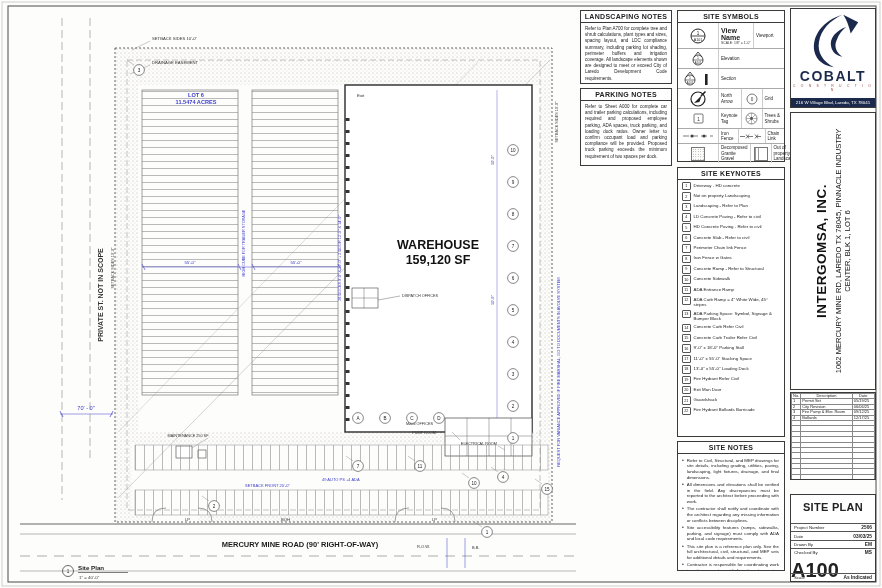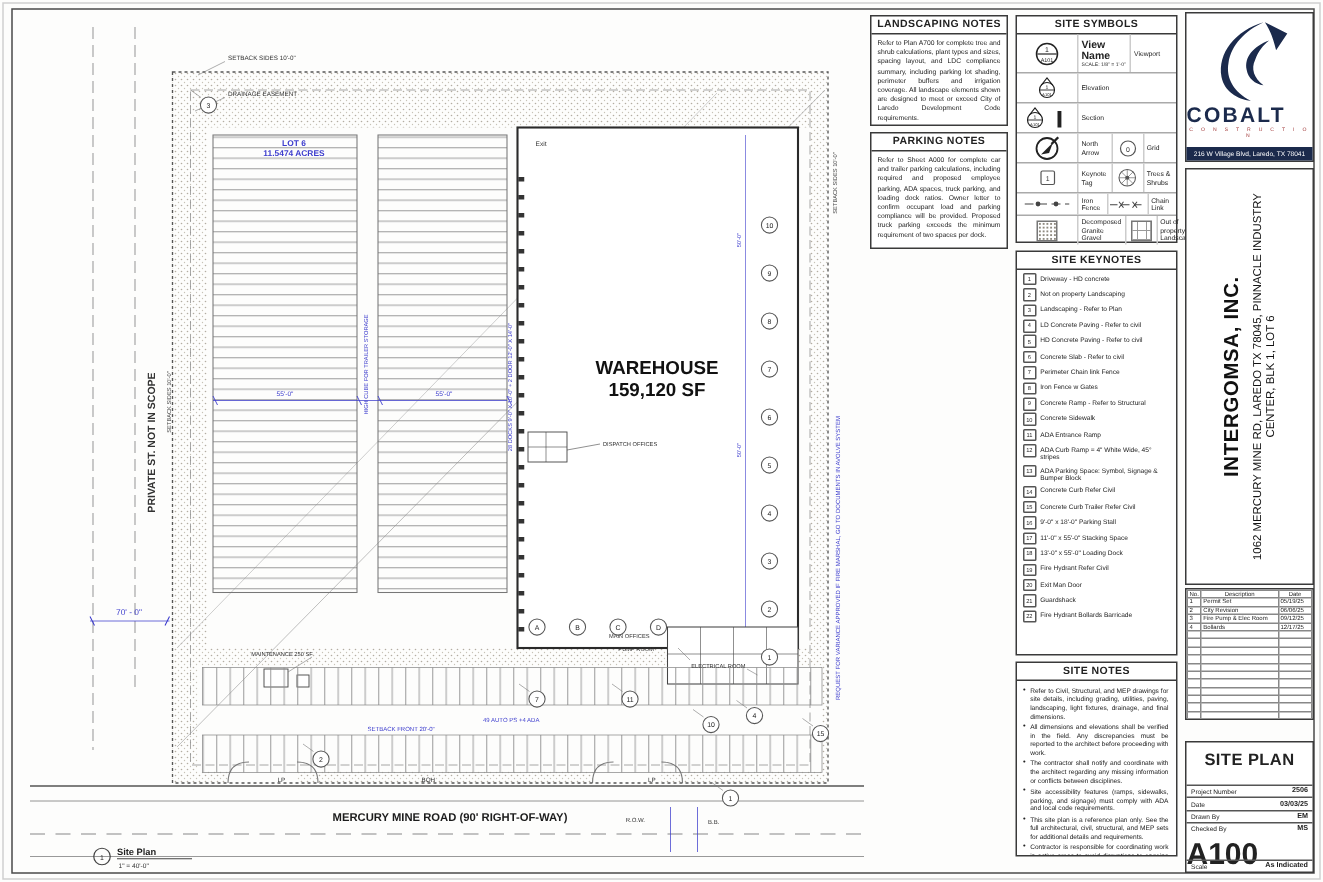--- a/index.html
+++ b/index.html
@@ -27,21 +27,21 @@
   .sym-lbl{font-size:4.5px;padding:0 2px;flex:1;line-height:1.2;}
   .vp-name{font-size:7px;font-weight:bold;line-height:1;}
   .vp-scale{font-size:3.4px;color:#333;}
   .dot-box{width:12px;height:12px;border:.7px solid #777;
            background-image:radial-gradient(#8f8a80 .5px,transparent .6px);background-size:2.5px 2.5px;}
   .grid-box{width:12px;height:12px;border:.7px solid #777;
            background-image:repeating-linear-gradient(0deg,#999 0 .5px,transparent .5px 3px),
                             repeating-linear-gradient(90deg,#999 0 .5px,transparent .5px 3px);}
   
   .tb-box{position:absolute;left:790px;width:86px;background:#fff;border:1px solid #3a3a3a;box-sizing:border-box;z-index:5;}
-  .logo-word{font-size:14px;font-weight:bold;letter-spacing:1.5px;color:#1b2a4c;line-height:1;}
+  .logo-word{font-size:14px;font-weight:bold;letter-spacing:1.5px;color:#1b2a4c;text-align:center;line-height:1;}
   .logo-sub{font-size:3.4px;letter-spacing:2.2px;color:#a33c3c;text-align:center;margin-top:1px;}
   .addr{background:#1b2a4c;color:#fff;font-size:4.4px;text-align:center;padding:2px 0;}
   .vwrap{position:absolute;left:50%;top:50%;transform:translate(-50%,-50%) rotate(-90deg);
          width:266px;text-align:center;}
   .client{font-size:13.5px;font-weight:bold;letter-spacing:.5px;color:#111;}
   .loc{font-size:7.6px;margin-top:5px;line-height:1.25;color:#111;}
   table.rev{width:100%;border-collapse:collapse;font-size:4px;}
   table.rev th,table.rev td{border:.5px solid #888;padding:0 1px;height:4.4px;line-height:1.05;
         font-weight:normal;text-align:left;overflow:hidden;white-space:nowrap;}
   table.rev th{text-align:center;}

